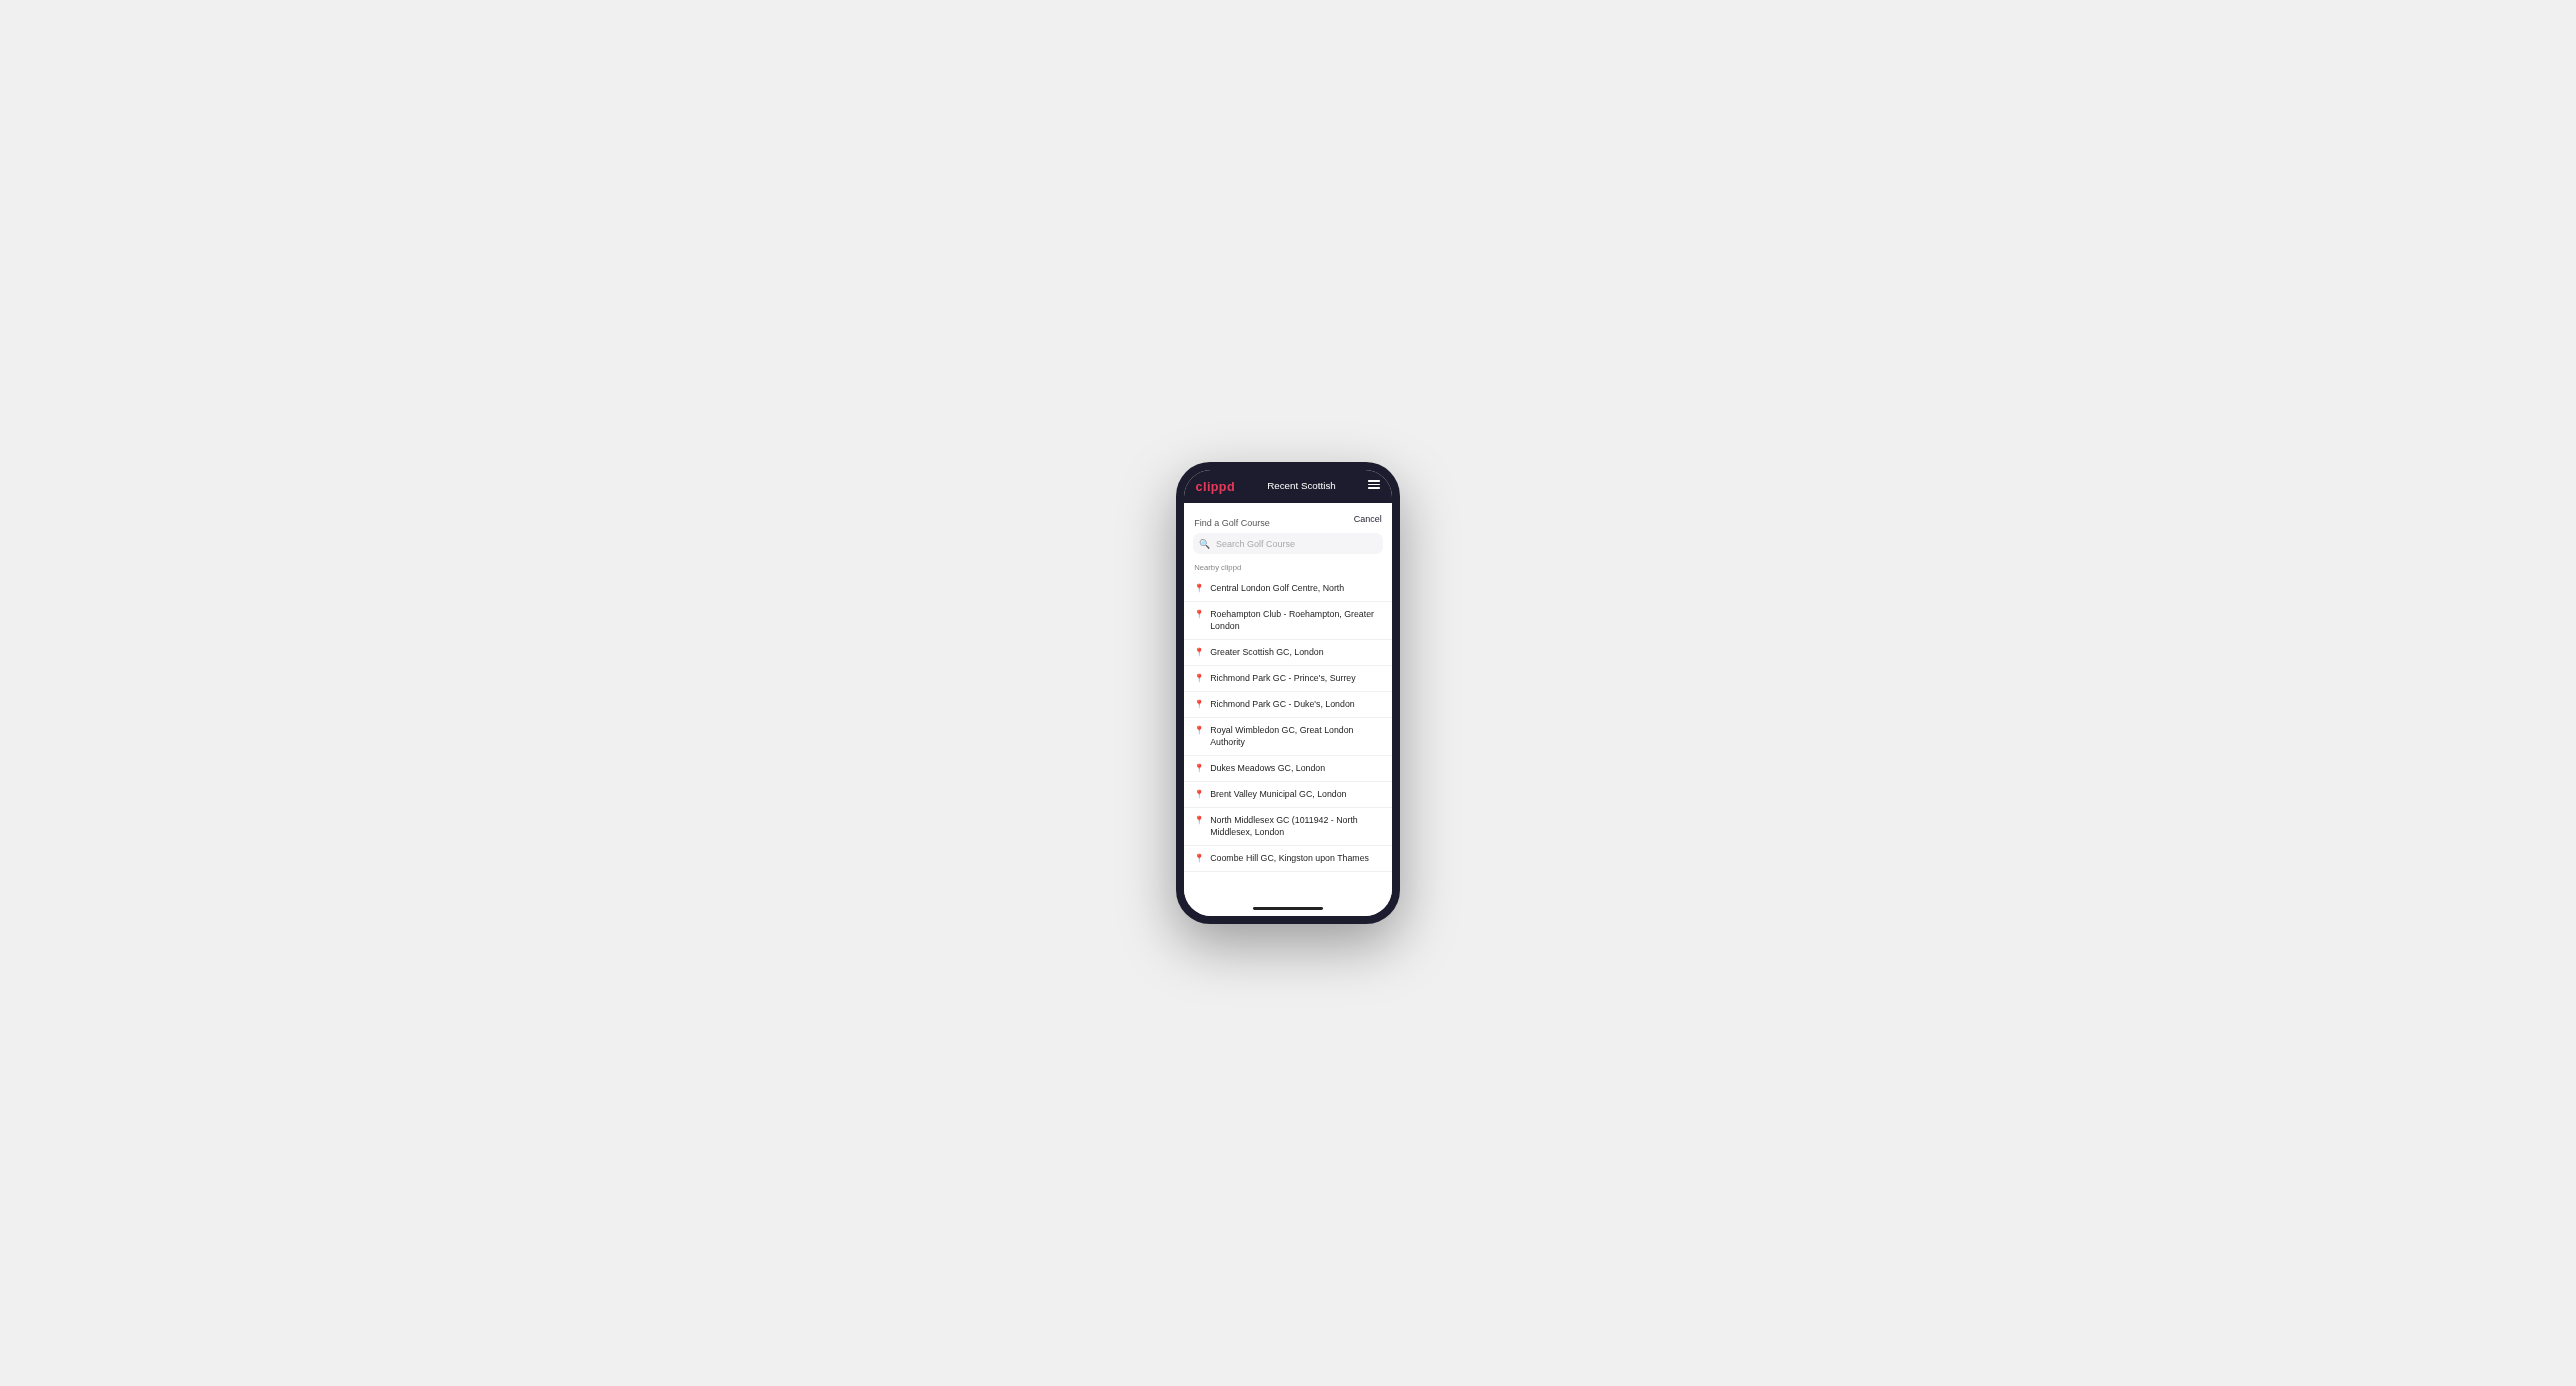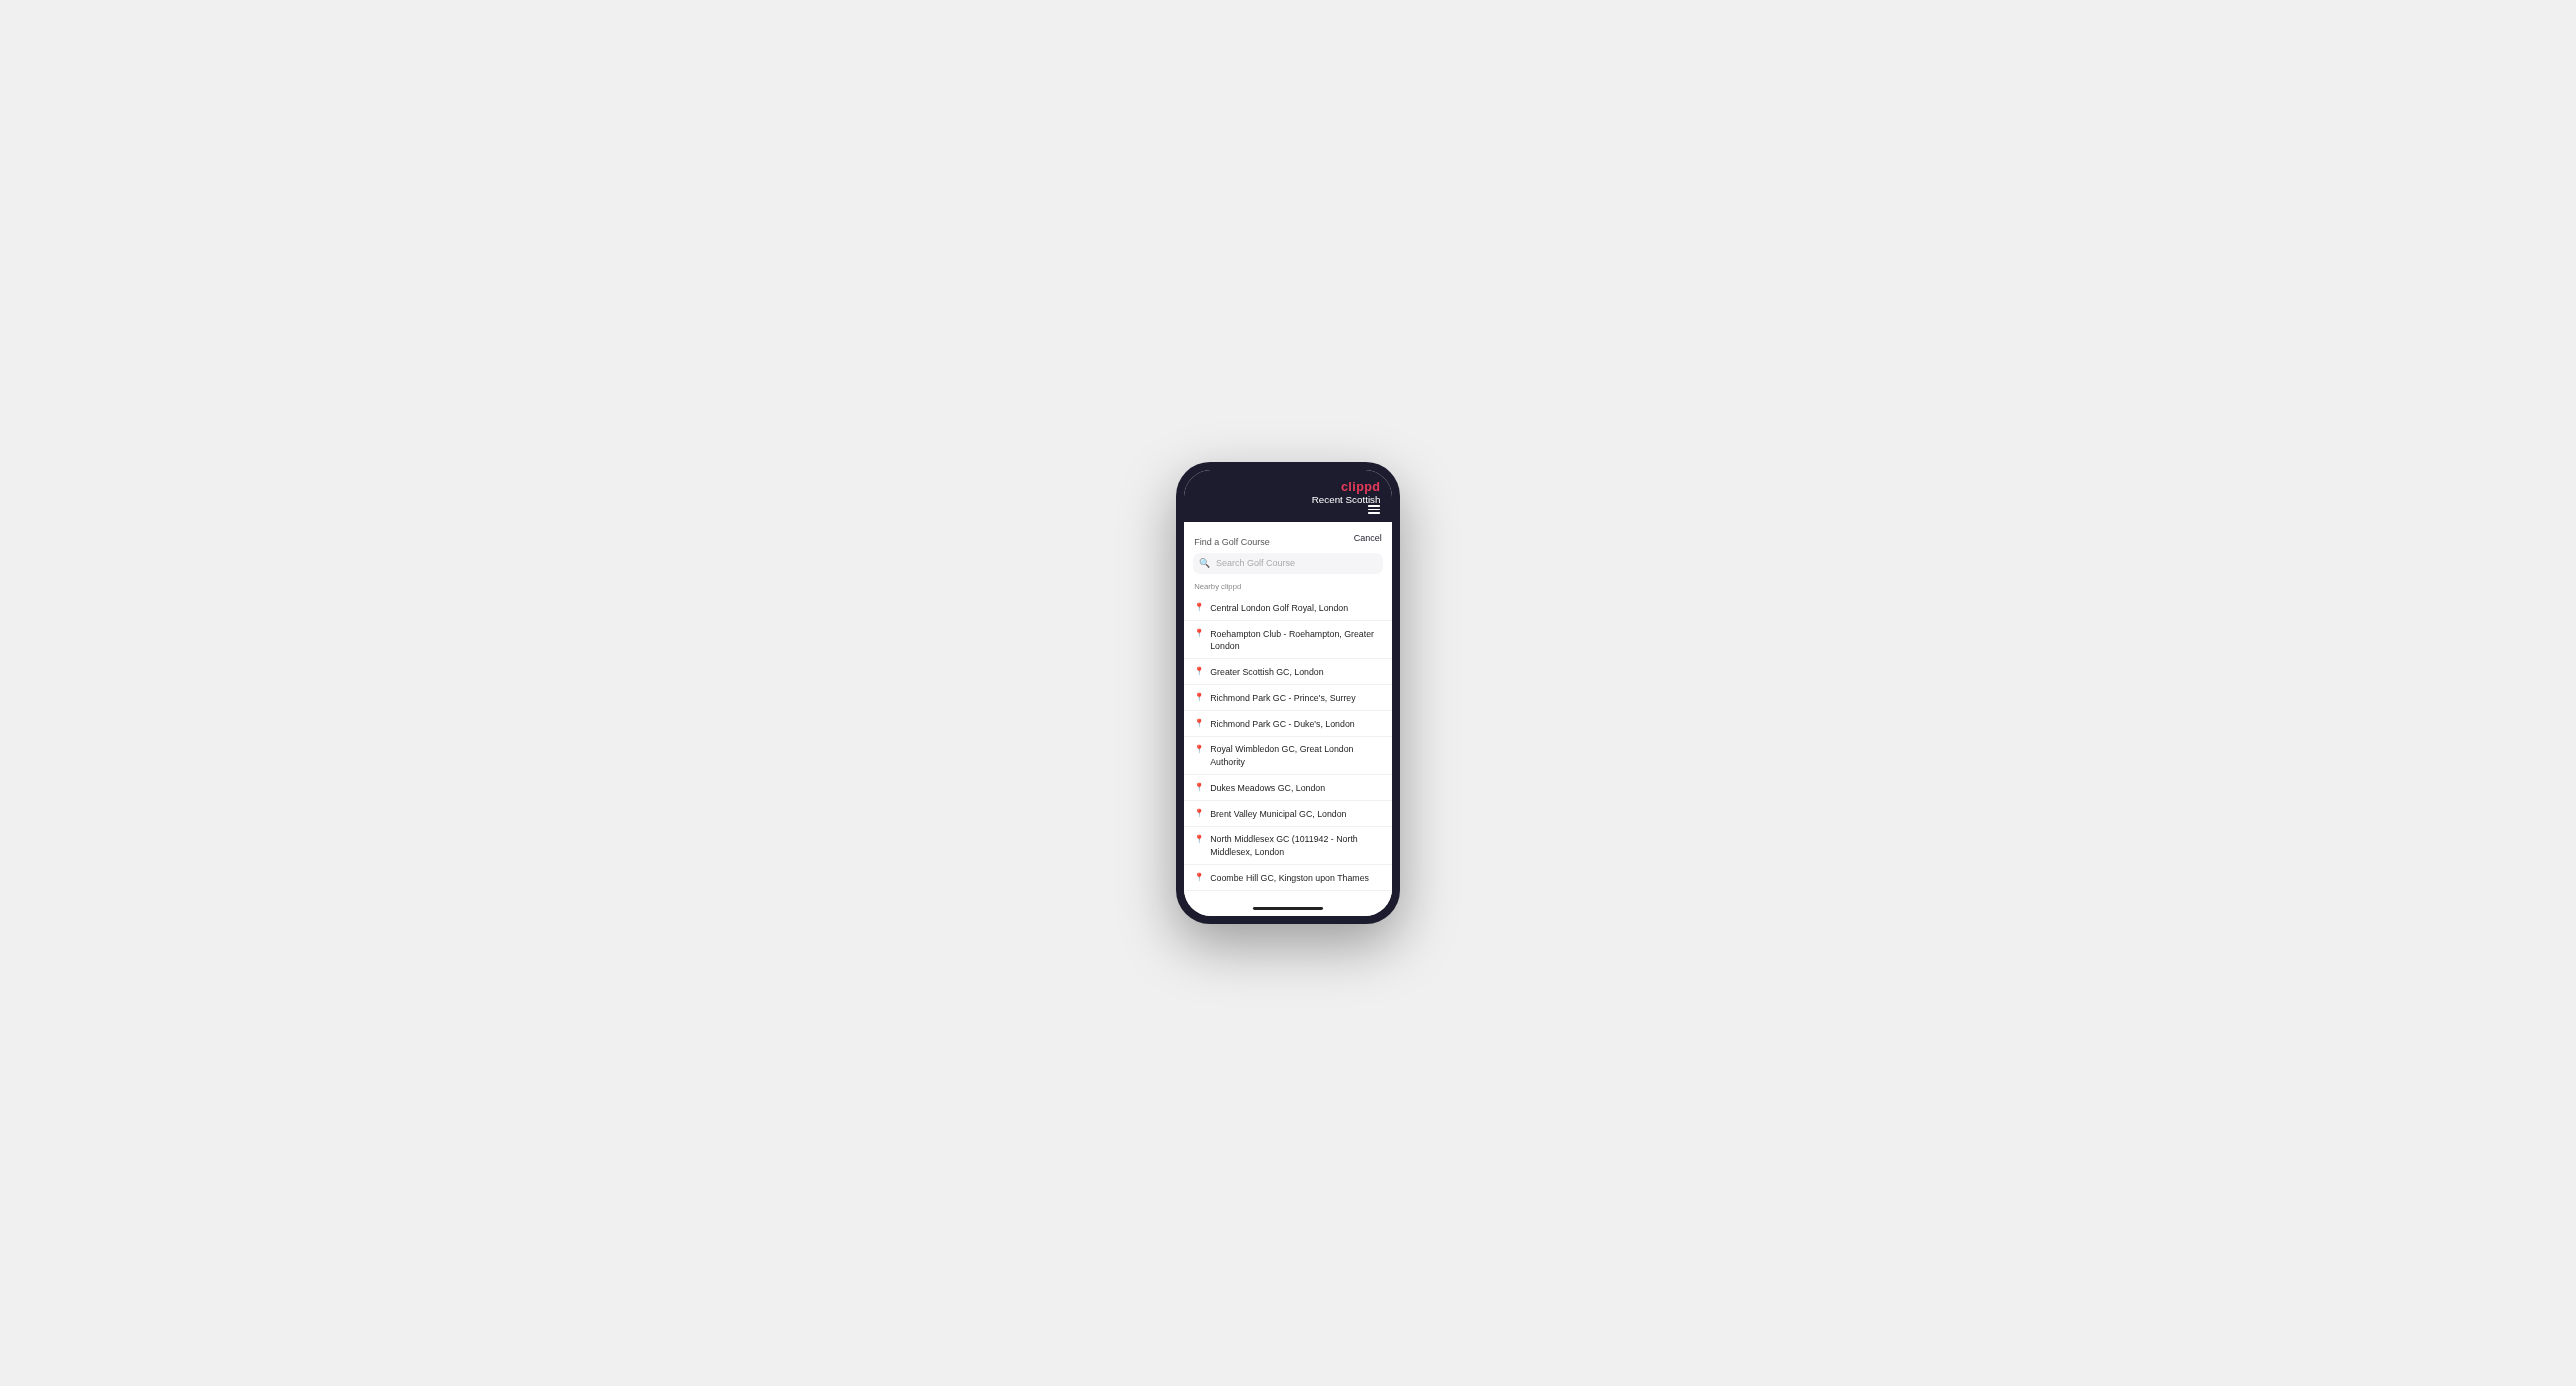--- a/index.html
+++ b/index.html
@@ -29,25 +29,24 @@
       border-radius: 27px;
       overflow: hidden;
       display: flex;
       flex-direction: column;
     }
 
     
     .header {
       background: #1c1c2e;
       display: flex;
-      align-items: flex-end;
+      align-items: flex-start;
       justify-content: space-between;
       padding: 9.8px 11.2px 8.4px;
       flex-shrink: 0;
-      flex-direction: column;
     }
 
     .logo {
       font-size: 12.6px;
       font-weight: 700;
       color: #e63a5a;
       letter-spacing: 0.4px;
     }
 
     .header-title {
@@ -214,21 +213,21 @@
         <span class="search-icon-wrap">🔍</span>
         <input class="search-input" type="text" placeholder="Search Golf Course" style="">
       </div>
 
       <div class="nearby-label">Nearby clippd</div>
 
       <div class="course-list">
 
       <div class="course-item">
             <span class="pin-icon">📍</span>
-            <span class="course-name">Central London Golf Royal, London</span>
+            <span class="course-name">Central London Golf Centre, North</span>
           </div>
           <div class="course-item">
             <span class="pin-icon">📍</span>
             <span class="course-name">Roehampton Club - Roehampton, Greater London</span>
           </div>
           <div class="course-item">
             <span class="pin-icon">📍</span>
             <span class="course-name">Greater Scottish GC, London</span>
           </div>
           <div class="course-item">

